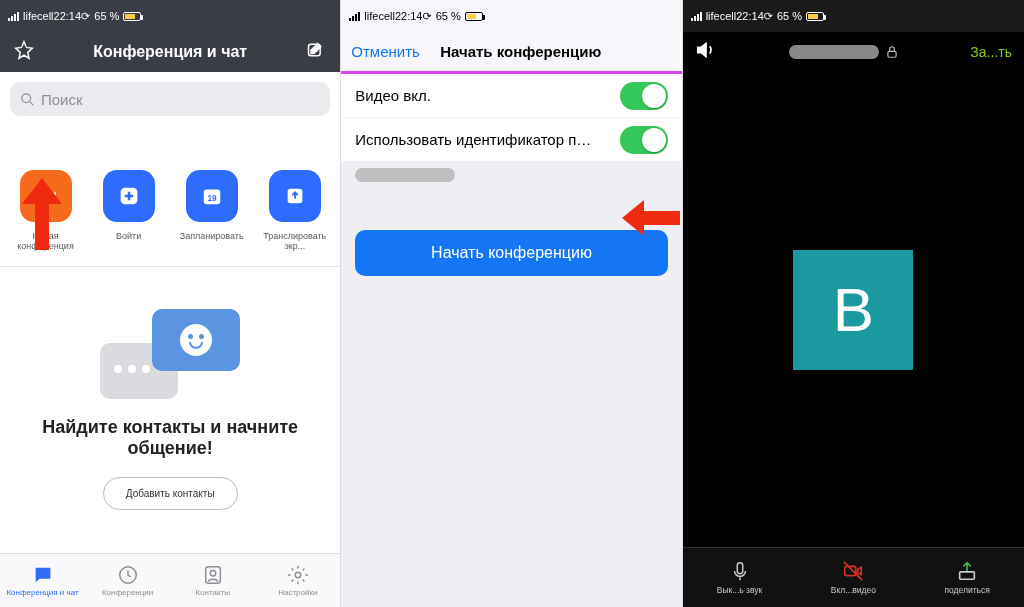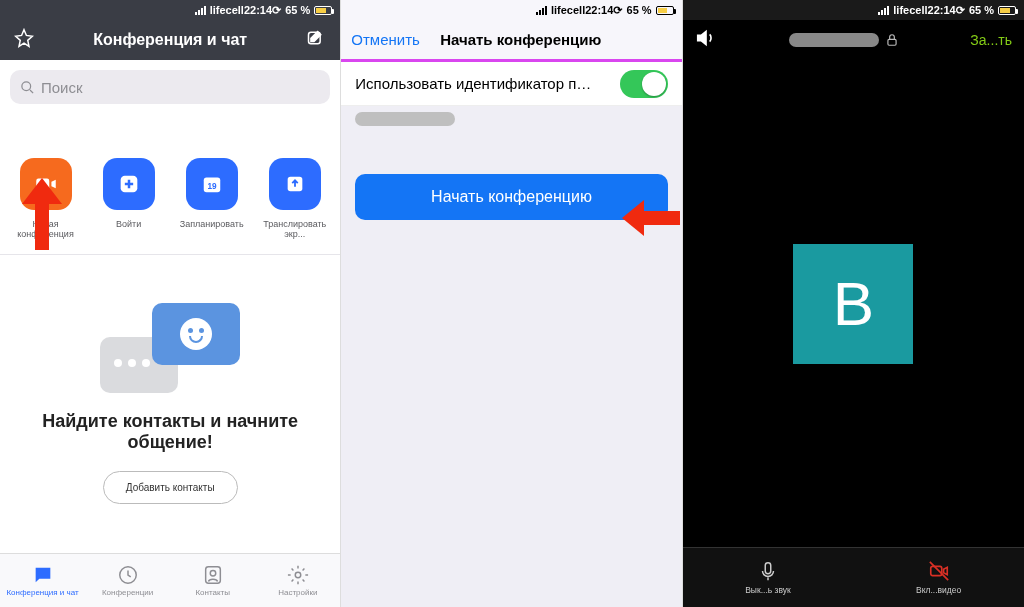--- a/index.html
+++ b/index.html
@@ -6,21 +6,21 @@
   body { width: 1024px; height: 607px; display: flex; background: #fff; overflow: hidden; }
   .screen { width: 341.33px; height: 607px; position: relative; display: flex; flex-direction: column; }
   .screen1 { background: #f7f7f9; border-right: 1px solid #ddd; }
   .screen2 { background: #efeef5; border-right: 1px solid #ddd; }
   .screen3 { background: #000; }
 
   
   .status-dark { background: #3a3d45; color: #fff; }
   .status-light { background: #f7f6fb; color: #000; }
   .status-black { background: #1a1a1a; color: #fff; }
-  .status { height: 20px; display: flex; align-items: center; justify-content: flex-end; font-size: 11px; padding: 4px 8px; font-weight: 700; }
+  .status { height: 20px; display: flex; align-items: center; justify-content: flex-start; font-size: 11px; padding: 16px 8px; font-weight: 400; }
   .status .left, .status .right { display: flex; align-items: center; gap: 4px; }
   .bars { display: inline-flex; gap: 1px; align-items: flex-end; }
   .bars span { width: 2px; background: currentColor; display: inline-block; }
   .bars span:nth-child(1){height:3px;} .bars span:nth-child(2){height:5px;} .bars span:nth-child(3){height:7px;} .bars span:nth-child(4){height:9px;}
   .batt { width: 18px; height: 9px; border: 1px solid currentColor; border-radius: 2px; position: relative; display: inline-block; }
   .batt::after { content:""; position:absolute; right:-3px; top:2px; width:2px; height:5px; background: currentColor; border-radius:0 1px 1px 0; }
   .batt .fill { position:absolute; left:1px; top:1px; bottom:1px; width: 60%; background: #f7ce46; }
 
   
   .hdr1 { background: #3a3d45; color: #fff; height: 40px; display: flex; align-items: center; justify-content: space-between; padding: 0 14px; font-size: 16px; font-weight: 600; }
@@ -258,20 +258,24 @@
       </div>
   </div>
 
   <div class="hdr2">
     <span class="cancel">Отменить</span>
     <span class="title2">Начать конференцию</span>
   </div>
 
   <div class="settings">
     <div class="row">
+      <span>Видео вкл.</span>
+      <div class="toggle"></div>
+    </div>
+    <div class="row">
       <span style="white-space:nowrap; overflow:hidden; text-overflow:ellipsis; max-width:240px;">Использовать идентификатор перс...</span>
       <div class="toggle"></div>
     </div>
   </div>
   <div class="blur"></div>
 
   <div class="start-btn-wrap">
     <div class="start-btn">Начать конференцию</div>
   </div>
 
@@ -334,14 +338,21 @@
       <span>Вык...ь звук</span>
     </div>
     <div class="t3 red">
       <svg viewBox="0 0 24 24" fill="none" stroke="#d93025" stroke-width="1.8">
           <rect x="3" y="7" width="12" height="10" rx="2"></rect>
           <path d="M17 10l4-2v8l-4-2z"></path>
           <path d="M2 2l20 20"></path>
         </svg>
       <span>Вкл...видео</span>
     </div>
+    <div class="t3">
+      <svg viewBox="0 0 24 24" fill="none" stroke="#4caf50" stroke-width="1.8">
+          <path d="M12 3v10M8 7l4-4 4 4"></path>
+          <rect x="4" y="13" width="16" height="8" rx="1" stroke="#ccc"></rect>
+        </svg>
+      <span>поделиться</span>
+    </div>
   </div>
 </div>
 
 </body></html>

